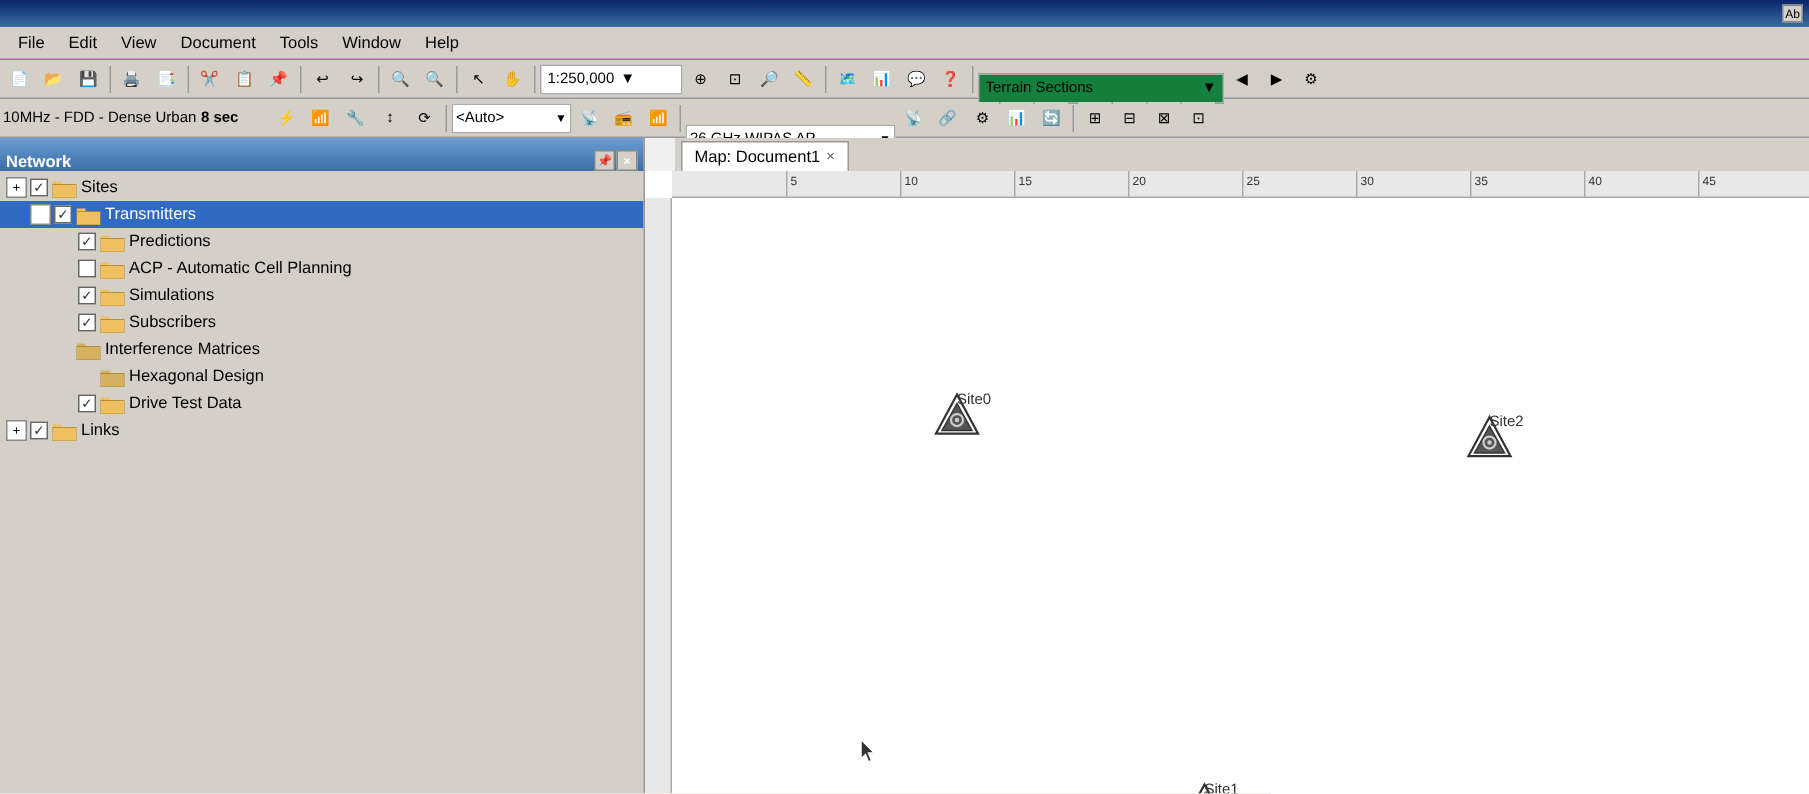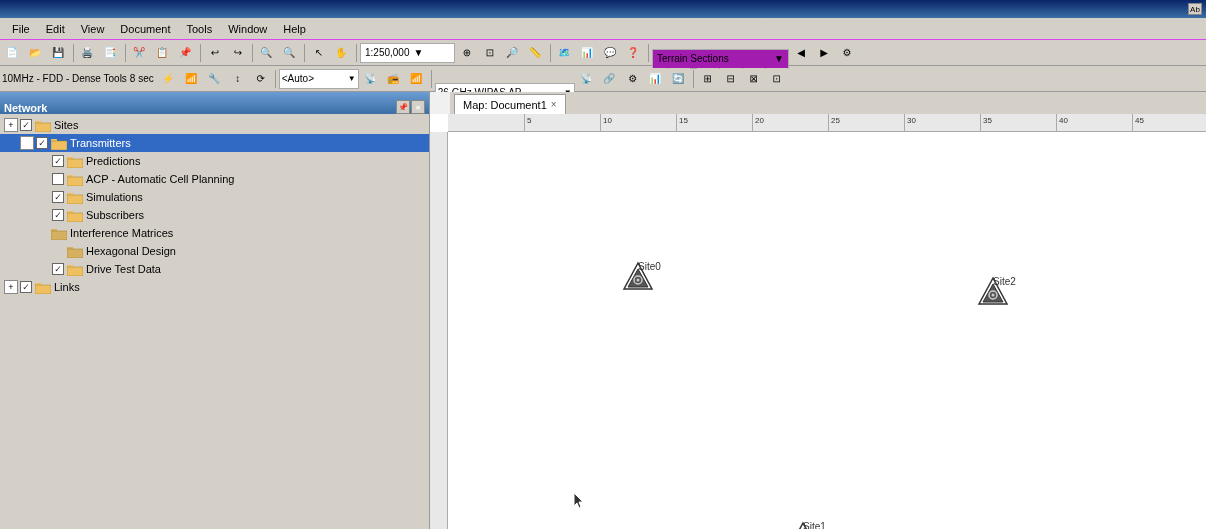--- a/index.html
+++ b/index.html
@@ -304,25 +304,25 @@
       padding: 0 4px;
       width: 95px;
       display: flex;
       align-items: center;
       cursor: pointer;
     }
 
     
     .terrain-dropdown {
       height: 20px;
-      background: #a21caf;
+      background: #15803d;
       border: 1px solid #aaa;
       font-size: 10px;
       padding: 0 4px;
-      width: 137px;
+      width: 164px;
       display: flex;
       align-items: center;
       cursor: pointer;
       margin-top: 12px;
     }
   </style>
 </head>
 <body>
 
 <div class="title-bar">
@@ -381,22 +381,22 @@
   <div class="terrain-dropdown">
     <span>Terrain Sections</span>
     <span style="margin-left:auto;">▼</span>
   </div>
   <div class="toolbar-btn">◀</div>
   <div class="toolbar-btn">▶</div>
   <div class="toolbar-btn">⚙</div>
 </div>
 
 <div class="toolbar-row2">
-  <span style="font-size:10px; margin-right:2px;">10MHz - FDD - Dense Tools</span>
-  <span style="font-size:10px; margin-right:3px;">8 sec</span>
+  <span style="font-size:10px; margin-right:2px;">10MHz - FDD - Dense Urban</span>
+  <span style="font-size:10px; margin-right:20px;font-weight:bold;">8 sec</span>
   <div class="toolbar-btn">⚡</div>
   <div class="toolbar-btn">📶</div>
   <div class="toolbar-btn">🔧</div>
   <div class="toolbar-btn">↕</div>
   <div class="toolbar-btn">⟳</div>
   <div class="toolbar-separator"></div>
   <div class="toolbar-dropdown" style="width:80px;">
     <span>&lt;Auto&gt;</span>
     <span class="toolbar-dropdown-arrow">▼</span>
   </div>

